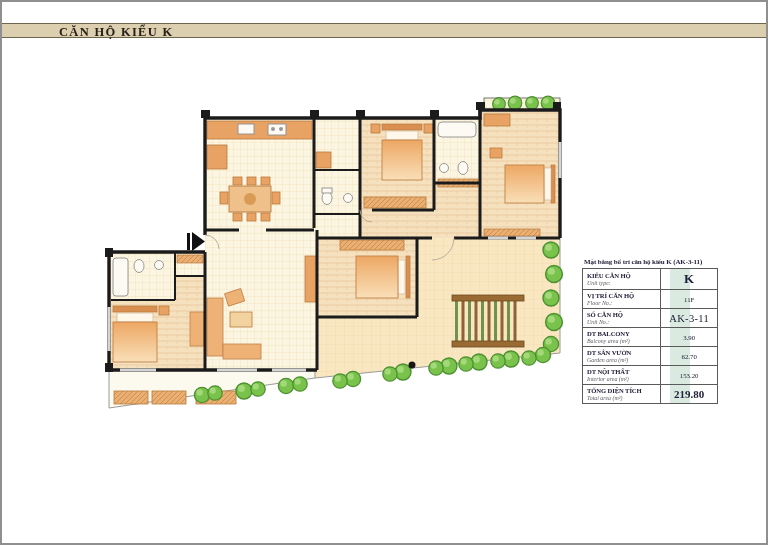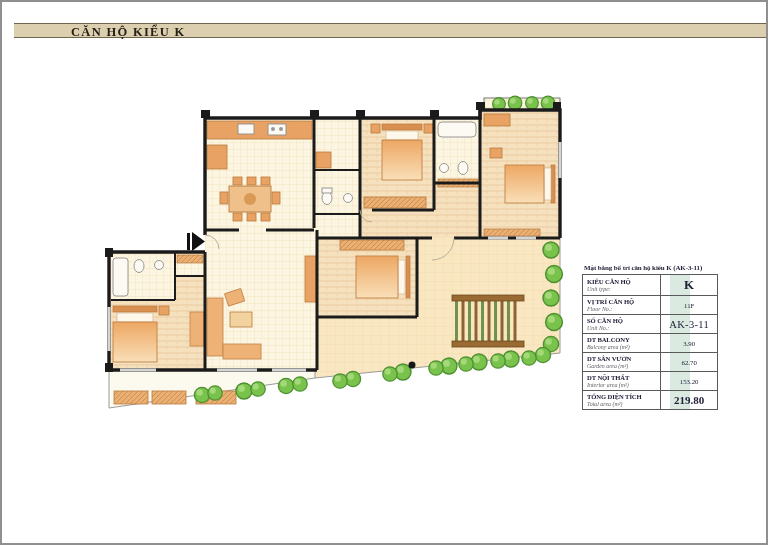--- a/index.html
+++ b/index.html
@@ -3,34 +3,34 @@
 <meta charset="utf-8">
 <style>
   :root{
     --band:#dbcfb0; --wall:#1b1b1b; --bush:#79c24c; --bush-dark:#4c9030;
     --furn:#e8a263; --hl:#bcd8c6; --ink:#21213a;
   }
   html,body{margin:0;padding:0;background:#e9e9e9;}
   .page{position:relative;width:768px;height:545px;background:#ffffff;
         border:2px solid #8f8f8f;box-sizing:border-box;overflow:hidden;
         font-family:"Liberation Serif", serif;}
-  .band{position:absolute;top:21px;left:12px;right:0;height:15px;background:var(--band);
+  .band{position:absolute;top:21px;left:0;right:0;height:15px;background:var(--band);
         border-top:1px solid #6e654f;border-bottom:1px solid #6e654f;
         line-height:14px;padding-left:57px;box-sizing:border-box;}
   .band span{font-weight:bold;font-size:12.5px;letter-spacing:1.3px;color:#262016;}
   svg{position:absolute;left:0;top:0;}
   .wall{stroke:var(--wall);fill:none;}
   .thin{stroke:#9a9a9a;fill:none;}
   .furn{fill:var(--furn);stroke:#b97a3e;stroke-width:.8;}
   .soft{fill:#eeb277;stroke:#c08046;stroke-width:.8;}
   .fix{fill:#fdfaf3;stroke:#8f8f8f;stroke-width:.9;}
   
   .info{position:absolute;left:580px;top:250px;width:136px;}
   .caption{font-size:7px;font-weight:bold;color:#24243c;white-space:nowrap;
-           margin:12px 0 2px 2px;letter-spacing:-0.1px;}
+           margin:6px 0 2px 2px;letter-spacing:-0.1px;}
   .tbl-wrap{position:relative;}
   .hl-band{position:absolute;left:88px;top:0;bottom:0;width:20px;
            background:var(--hl);opacity:.55;pointer-events:none;}
   table{width:100%;border-collapse:collapse;border:1.3px solid #3d3d3d;
         position:relative;}
   td{border:1px solid #5a5a5a;vertical-align:middle;}
   td.lbl{width:58%;padding:2px 2px 2px 4px;}
   .l1{font-size:6.6px;font-weight:bold;color:var(--ink);letter-spacing:-0.1px;}
   .l2{font-size:5.9px;font-style:italic;color:#5d5d66;margin-top:1px;}
   td.val{text-align:center;color:var(--ink);font-size:7px;padding:2px;}

